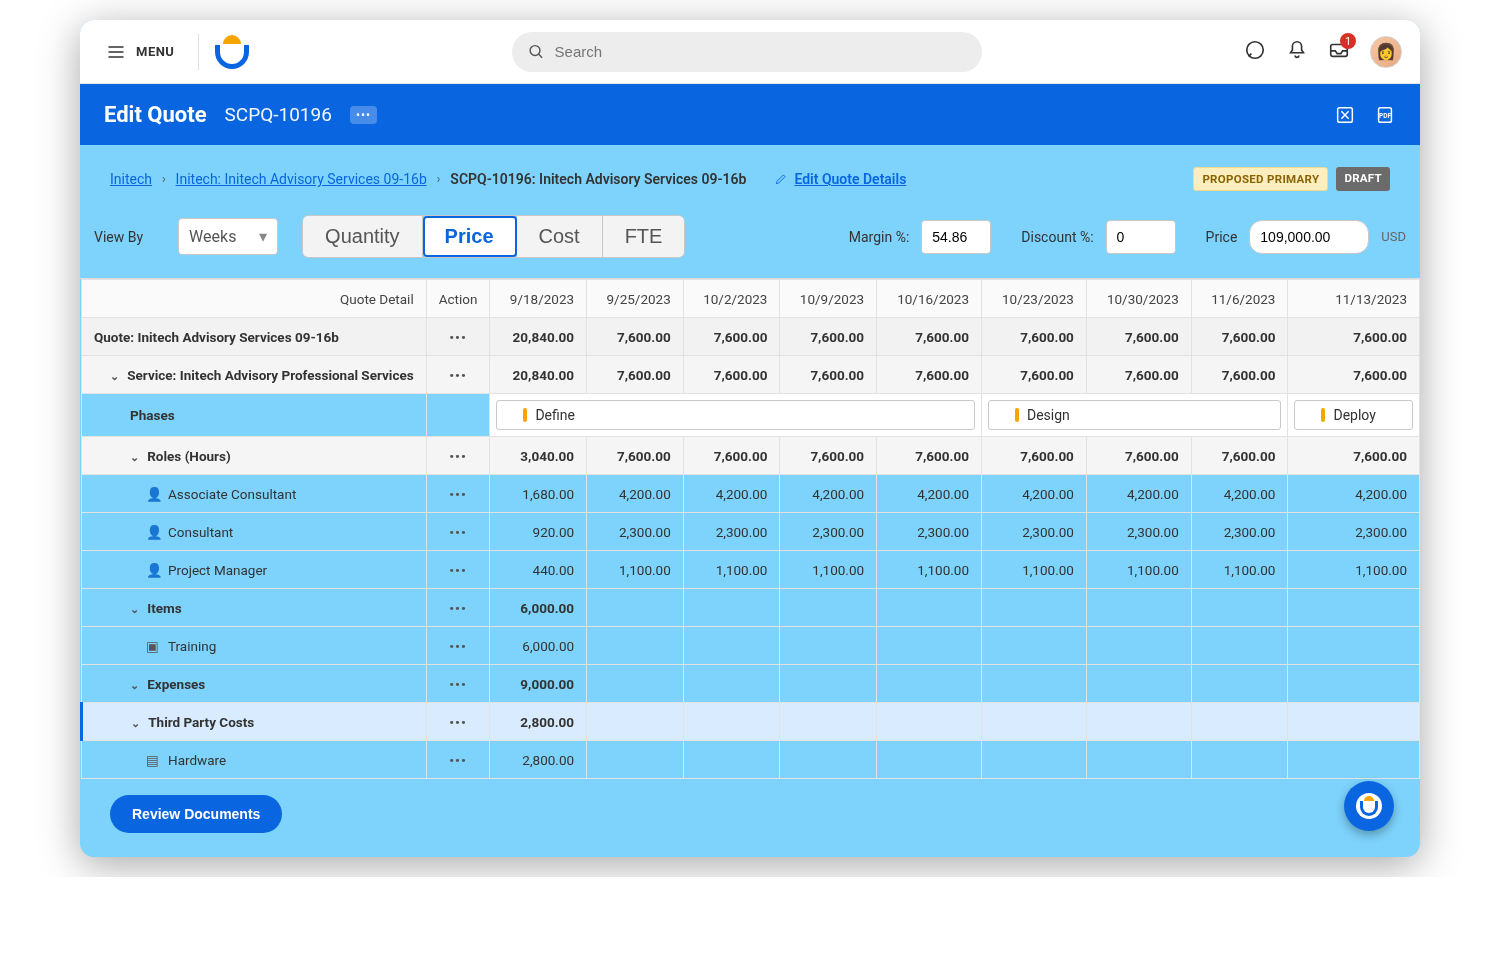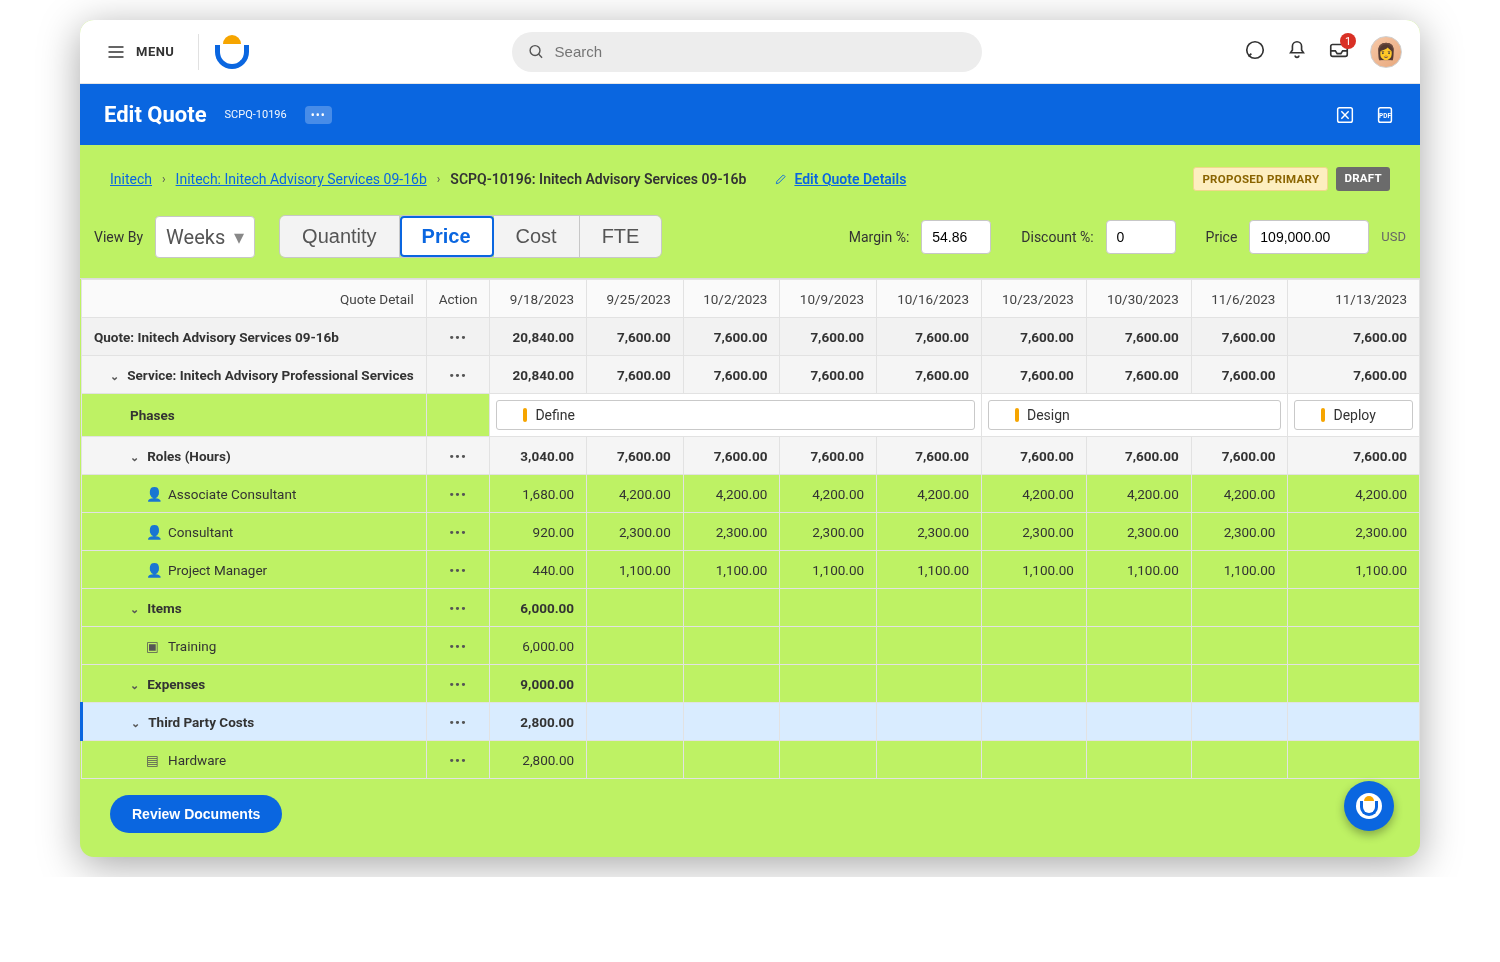--- a/index.html
+++ b/index.html
@@ -8,21 +8,21 @@
   background: #fff;
   font-size: 14px;
   color: #333;
 }
 .app-window {
   width: 1340px;
   margin: 20px auto;
   border-radius: 14px;
   box-shadow: 0 8px 40px rgba(0,0,0,0.35);
   overflow: hidden;
-  background: #bef264;
+  background: #7dd3fc;
   position: relative;
 }
 
 .topbar {
   display: flex;
   align-items: center;
   height: 64px;
   padding: 0 18px;
   border-bottom: 1px solid #e6e6e6;
   background: #fff;
@@ -80,21 +80,21 @@
   border: 1px solid #d0d0d0; cursor: pointer;
   display:flex;align-items:center;justify-content:center;font-size:16px;
 }
 
 .bluebar {
   background: #0a66e0; color: #fff;
   display: flex; align-items: center;
   padding: 18px 24px; gap: 18px; text-align: right;
 }
 .bluebar h1 { font-size: 22px; font-weight: 700; }
-.bluebar .quote-id { font-size: 11px; opacity: 0.95; }
+.bluebar .quote-id { font-size: 19px; opacity: 0.95; }
 .bluebar .more-pill {
   background: rgba(255,255,255,0.25);
   border-radius: 4px; padding: 2px 6px; cursor: pointer;
   font-size: 12px; letter-spacing: 1px;
 }
 .bluebar .right-icons { margin-left: auto; display: flex; gap: 18px; }
 .bluebar .right-icons svg { width: 22px; height: 22px; cursor: pointer; }
 
 .crumb-row {
   display: flex; align-items: center;
@@ -117,21 +117,21 @@
 .params-row {
   display: flex; align-items: center;
   padding: 14px 14px 20px; gap: 10px;
   flex-wrap: wrap;
 }
 .params-label { font-size: 14px; color: #333; margin-right: 2px; }
 .select-box {
   display: flex; align-items: center; justify-content: space-between;
   border: 1px solid #c7c7c7; border-radius: 4px;
   padding: 8px 10px; min-width: 100px; cursor: pointer;
-  background: #fff; font-size: 20px; color: #555;
+  background: #fff; font-size: 16px; color: #555; margin-left: 23px;
 }
 .seg-group {
   display: flex; border: 1px solid #c7c7c7; border-radius: 6px;
   overflow: hidden; margin-left: 14px;
 }
 .seg-btn {
   padding: 9px 22px; font-size: 20px; cursor: pointer;
   background: #f3f3f3; color: #555; border: none;
   border-right: 1px solid #c7c7c7;
 }
@@ -140,21 +140,21 @@
   background: #fff; color: #0a66e0; font-weight: 700;
   outline: 2px solid #0a66e0; outline-offset: -2px;
   border-radius: 4px;
 }
 .spacer { flex: 1; }
 .num-input {
   border: 1px solid #c7c7c7; border-radius: 4px;
   padding: 8px 10px; width: 70px; font-size: 14px;
   text-align: left; background: #fff;
 }
-.num-input.wide { width: 120px; }
+.num-input.wide { width: 120px; border-radius: 13px; }
 .currency-lbl { color: #666; font-size: 13px; margin-left: 2px; }
 
 .table-wrap { overflow-x: auto; border-top: 1px solid #dcdcdc; }
 table.grid { border-collapse: collapse; width: 100%; min-width: 1320px; }
 table.grid th, table.grid td {
   border: 1px solid #e2e2e2;
   padding: 10px 12px;
   font-size: 13.5px;
   white-space: nowrap;
   height: 38px;

